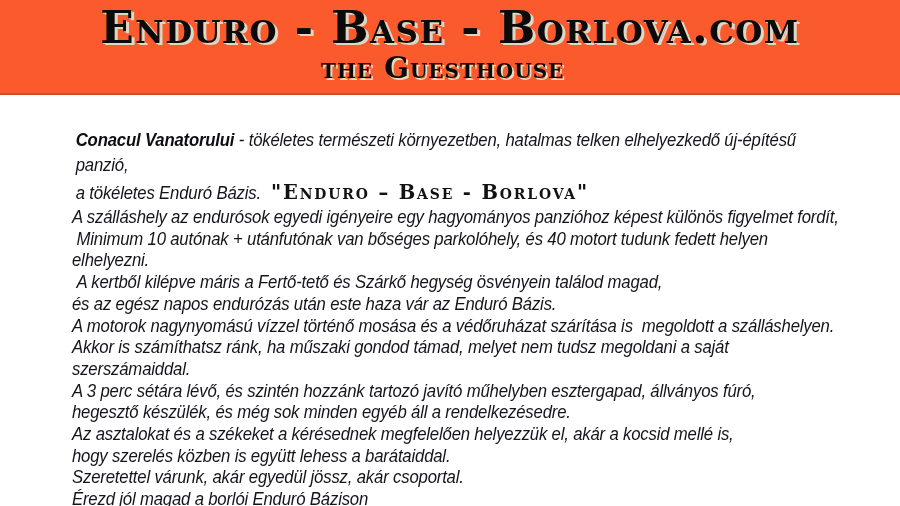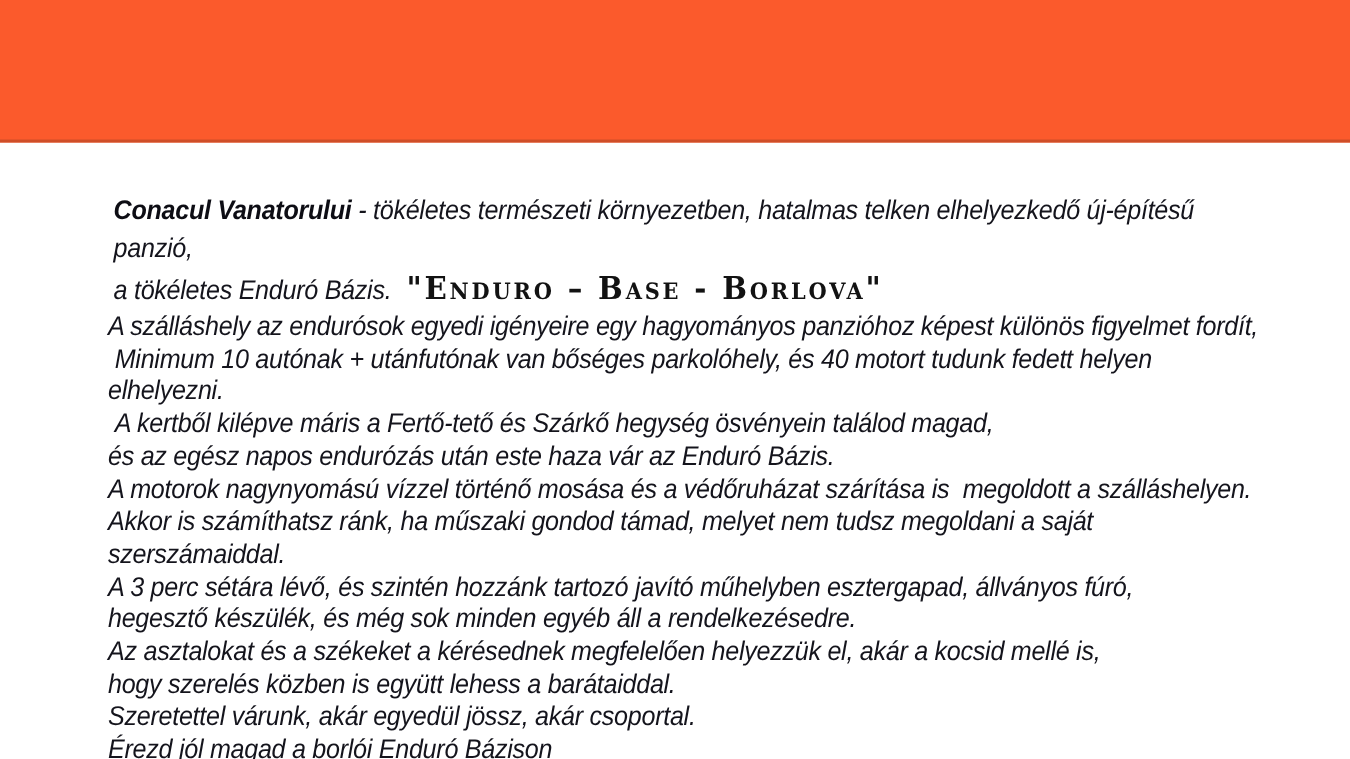--- a/index.html
+++ b/index.html
@@ -96,21 +96,23 @@
     padding-left: 6px;
   }
   .body-line { line-height: 21.7px; }
 </style>
 </head>
 <body>
 
 <div class="page">
 
   <header class="banner">
+    <div class="site-title">Enduro - Base - Borlova.com</div>
     <div class="banner-row2">
+      <div class="tagline">the Guesthouse</div>
     </div>
   </header>
 
   <main class="content">
 
     <p class="line intro-line1"><strong class="lead-name">Conacul Vanatorului</strong><span> - tökéletes természeti környezetben, hatalmas telken elhelyezkedő új-építésű panzió,</span></p>
 
     <p class="line intro-line2"><span>a tökéletes Enduró Bázis. </span><span class="brand-inline">"Enduro – Base - Borlova"</span></p>
 
     <div>

